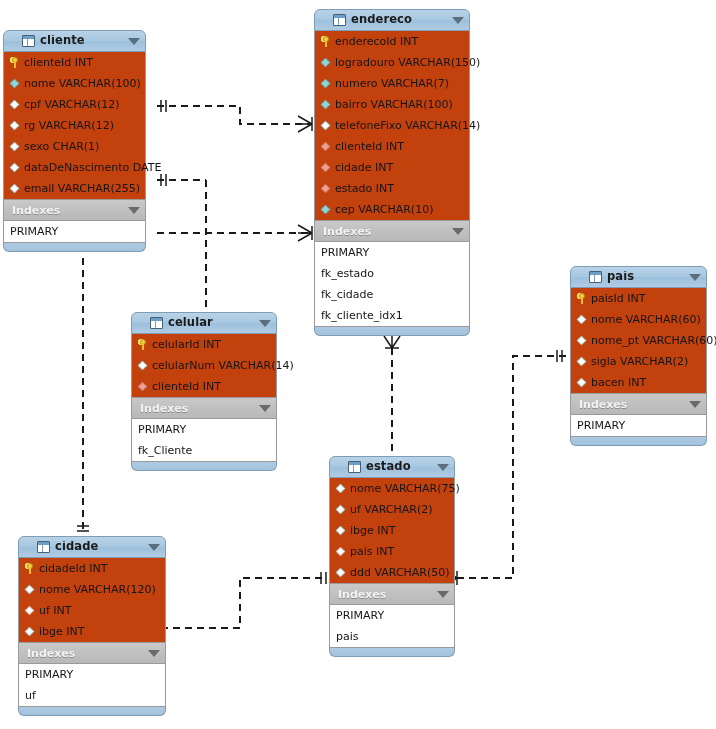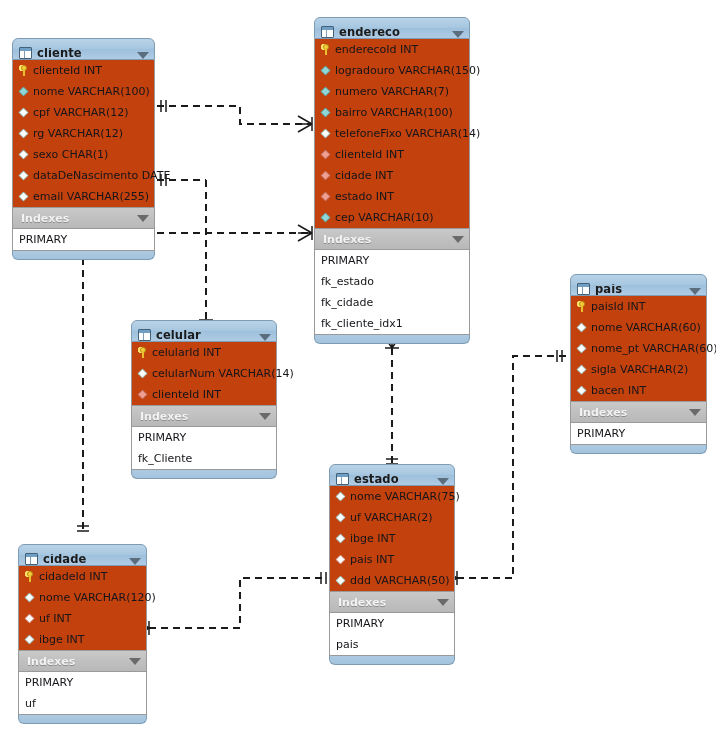--- a/index.html
+++ b/index.html
@@ -12,24 +12,23 @@
   #wires{position:absolute;left:0;top:0;width:716px;height:729px;z-index:1;}
 
   
   .tbl{position:absolute;z-index:5;box-sizing:border-box;}
 
   .tbl-hd{
     height:22px;
     background:linear-gradient(to bottom,#b9d3e8 0%,#a7c7e0 48%,#9dc0dc 52%,#b0cbe4 100%);
     border:1px solid #7e9db5;
     border-radius:6px 6px 0 0;
-    display:flex;align-items:flex-end;
-    padding:0 5px 0 6px;
+    display:flex;align-items:center;
+    padding:0 5px 0 18px;
     box-sizing:border-box;
-    margin-top:8px;
   }
   .tbl-hd .ttl{
     flex:1;font-size:11.5px;font-weight:bold;color:#1b1b1b;
     margin-left:5px;letter-spacing:.1px;line-height:1;
     white-space:nowrap;overflow:hidden;
   }
   .caret{
     width:0;height:0;border-left:6px solid transparent;border-right:6px solid transparent;
     border-top:7px solid #5b6e7d;margin-left:4px;flex:none;
   }
@@ -164,21 +163,21 @@
         <path d="M149,628 L136,620 M149,628 L136,636 M149,628 L136,628"></path>
       </g>
       <g>
         <line x1="457" y1="571" x2="457" y2="585"></line>
         <path d="M457,578 L444,570 M457,578 L444,586 M457,578 L444,578"></path>
       </g>
     </g>
   </svg>
 
   <div id="tables-host">
-      <div class="tbl" style="left: 12px; top: 30px; width: 143px;">
+      <div class="tbl" style="left: 3px; top: 30px; width: 143px;">
         <div class="tbl-hd">
           <span class="tbl-ico"></span>
           <span class="ttl">cliente</span>
           <span class="caret"></span>
         </div>
         <div class="cols">
           <div class="col">
             <span class="gl key"></span>
             <span class="nm">clienteId INT</span>
           </div>
@@ -390,21 +389,21 @@
         <div class="rows">
           <div class="row">
             <span>PRIMARY</span>
           </div>
           <div class="row">
             <span>pais</span>
           </div>
         </div>
         <div class="foot"></div>
       </div>
-      <div class="tbl" style="left: 18px; top: 536px; width: 129px;">
+      <div class="tbl" style="left: 18px; top: 536px; width: 148px;">
         <div class="tbl-hd">
           <span class="tbl-ico"></span>
           <span class="ttl">cidade</span>
           <span class="caret"></span>
         </div>
         <div class="cols">
           <div class="col">
             <span class="gl key"></span>
             <span class="nm">cidadeId INT</span>
           </div>

